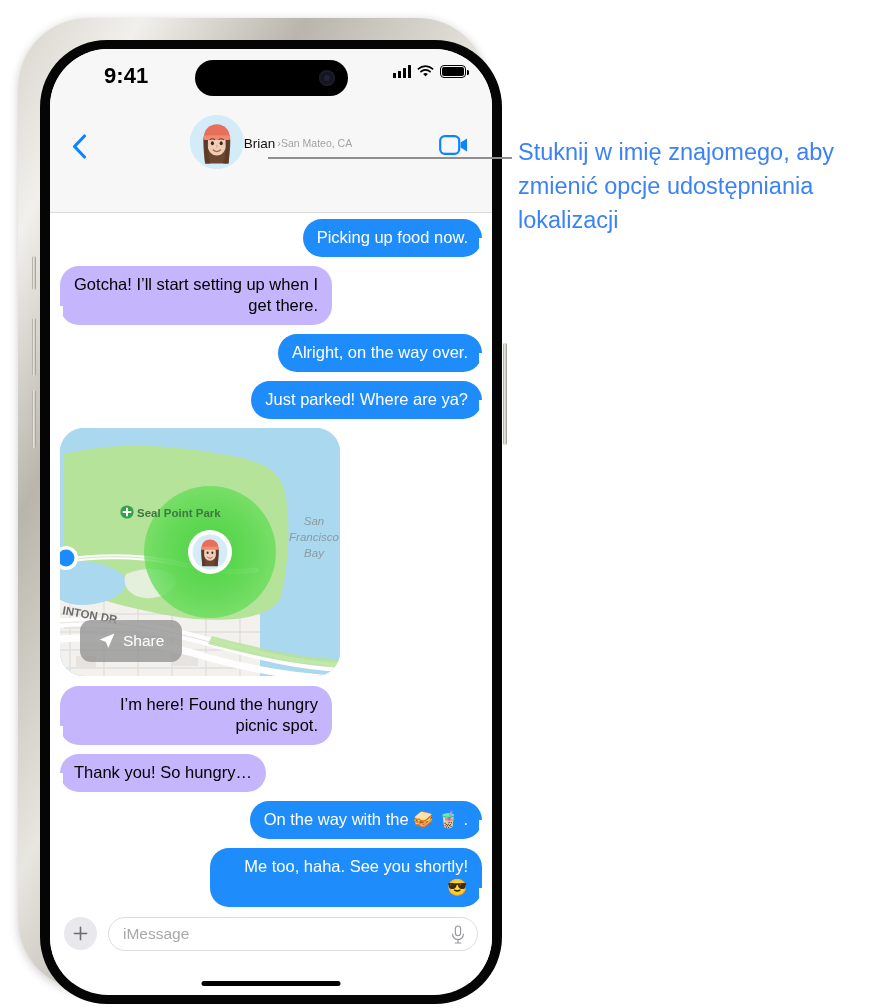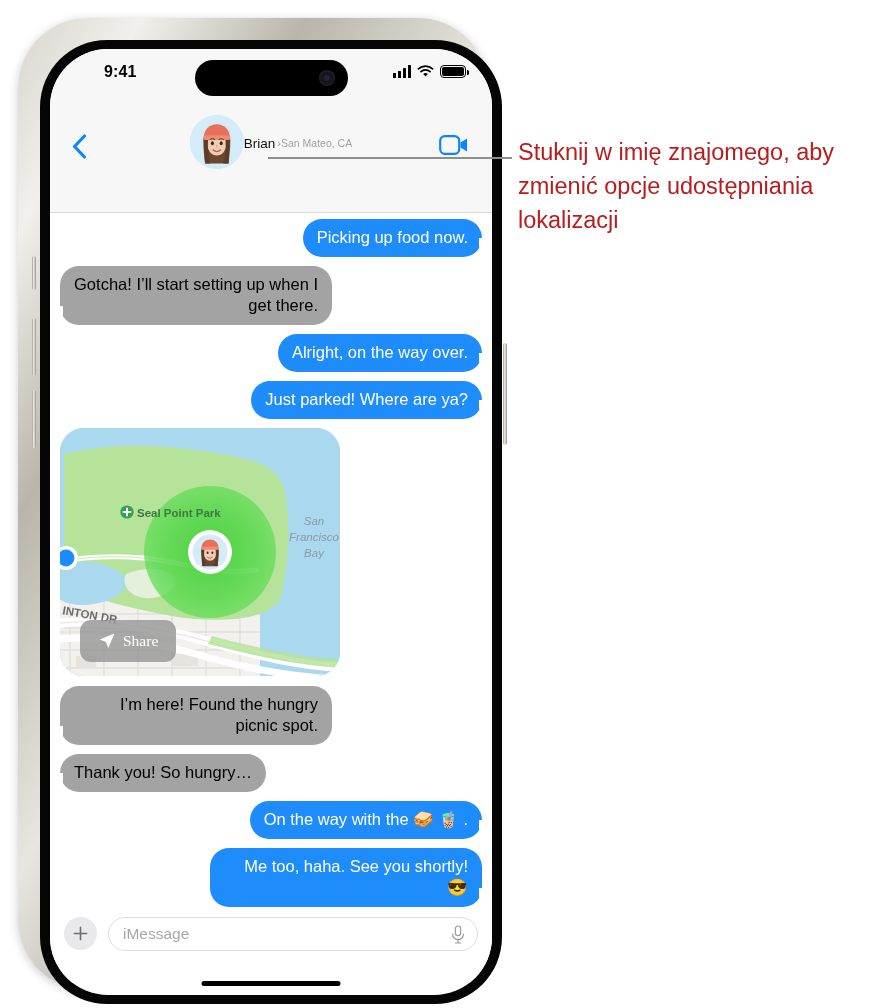--- a/index.html
+++ b/index.html
@@ -48,21 +48,21 @@
 
   
   .statusbar {
     position: absolute; left: 0; top: 0;
     width: 442px; height: 54px;
     background: #f7f7f7;
     display: flex; align-items: center;
   }
   .sb-time {
     position: absolute; left: 54px; top: 14px;
-    font-size: 16px; font-weight: bold; color: #000;
+    font-size: 22px; font-weight: bold; color: #000;
     letter-spacing: .1px;
   }
   .dynamic-island {
     position: absolute; left: 145px; top: 11px;
     width: 153px; height: 36px;
     background: #000; border-radius: 20px;
   }
   .di-cam {
     position: absolute; right: 13px; top: 10px;
     width: 16px; height: 16px; border-radius: 50%;
@@ -139,21 +139,21 @@
   .bubble {
     position: relative;
     max-width: 272px;
     padding: 8px 14px 9px 14px;
     border-radius: 19px;
     font-size: 16.5px;
     line-height: 21px;
     word-wrap: break-word;
   }
   .bubble.out { background: #1f8cfb; color: #fff; }
-  .bubble.in  { background: #a3a3a3; color: #000; }
+  .bubble.in  { background: #c4b5fd; color: #000; }
   
   .bubble.out::after {
     content:''; position:absolute; right:-6px; bottom:0;
     width: 18px; height: 19px;
     background: #1f8cfb;
     border-bottom-left-radius: 16px 14px;
     z-index: -1;
   }
   .bubble.out::before {
     content:''; position:absolute; right:-7px; bottom:0;
@@ -196,21 +196,21 @@
     display: flex; gap: 10px;
   }
   .map-btn {
     display: flex; align-items: center; gap: 7px;
     height: 42px; padding: 0 18px;
     border-radius: 11px;
     font-size: 15.5px; color: #fff; font-weight: 500;
     cursor: pointer;
   }
   .map-btn.findmy { background: #42b4f7; }
-  .map-btn.share  { background: rgba(150,150,150,.82); font-family: Liberation Serif, serif; }
+  .map-btn.share  { background: rgba(150,150,150,.82); }
 
   
   .composer {
     position: absolute; left: 0; bottom: 12px;
     width: 442px; height: 76px;
     background: #fff;
     display: flex; align-items: flex-start; padding: 10px 14px 8px 14px;
   }
   .plus-btn {
     width: 33px; height: 33px; border-radius: 50%;
@@ -241,21 +241,21 @@
     left: 268px; top: 157px;
     width: 244px; height: 1.6px;
     background: #8e8e8e;
   }
   .callout {
     position: absolute;
     left: 518px; top: 135px;
     width: 344px;
     font-size: 23.5px;
     line-height: 34px;
-    color: #b91c1c;
+    color: #3b82f6;
   }
 </style>
 </head>
 <body>
 
 <div id="root">
 
   <div class="phone-outer">
     <div class="phone-band"></div>
 

